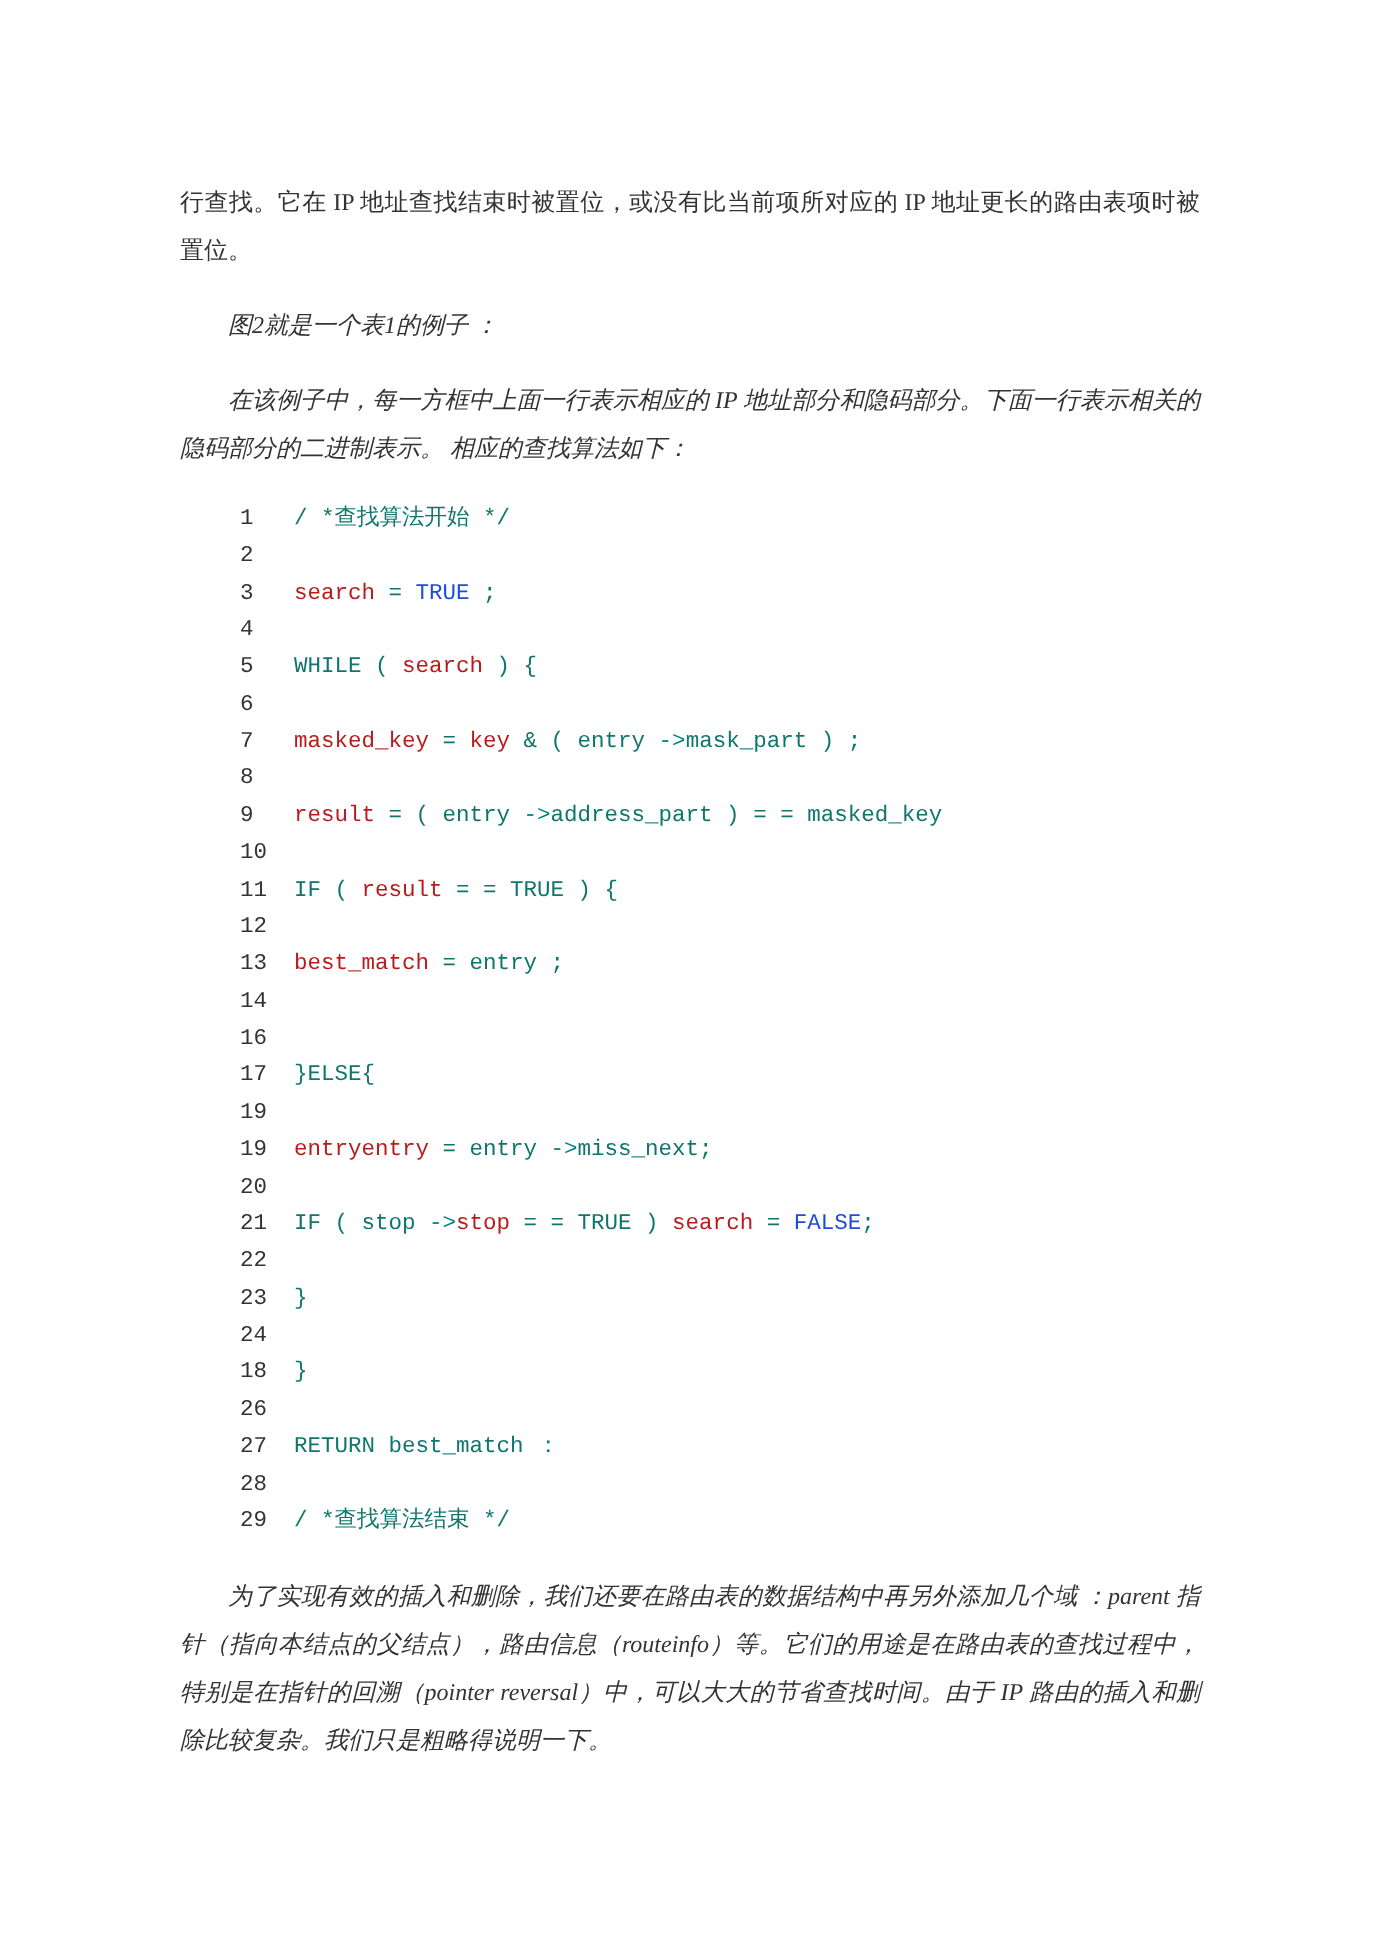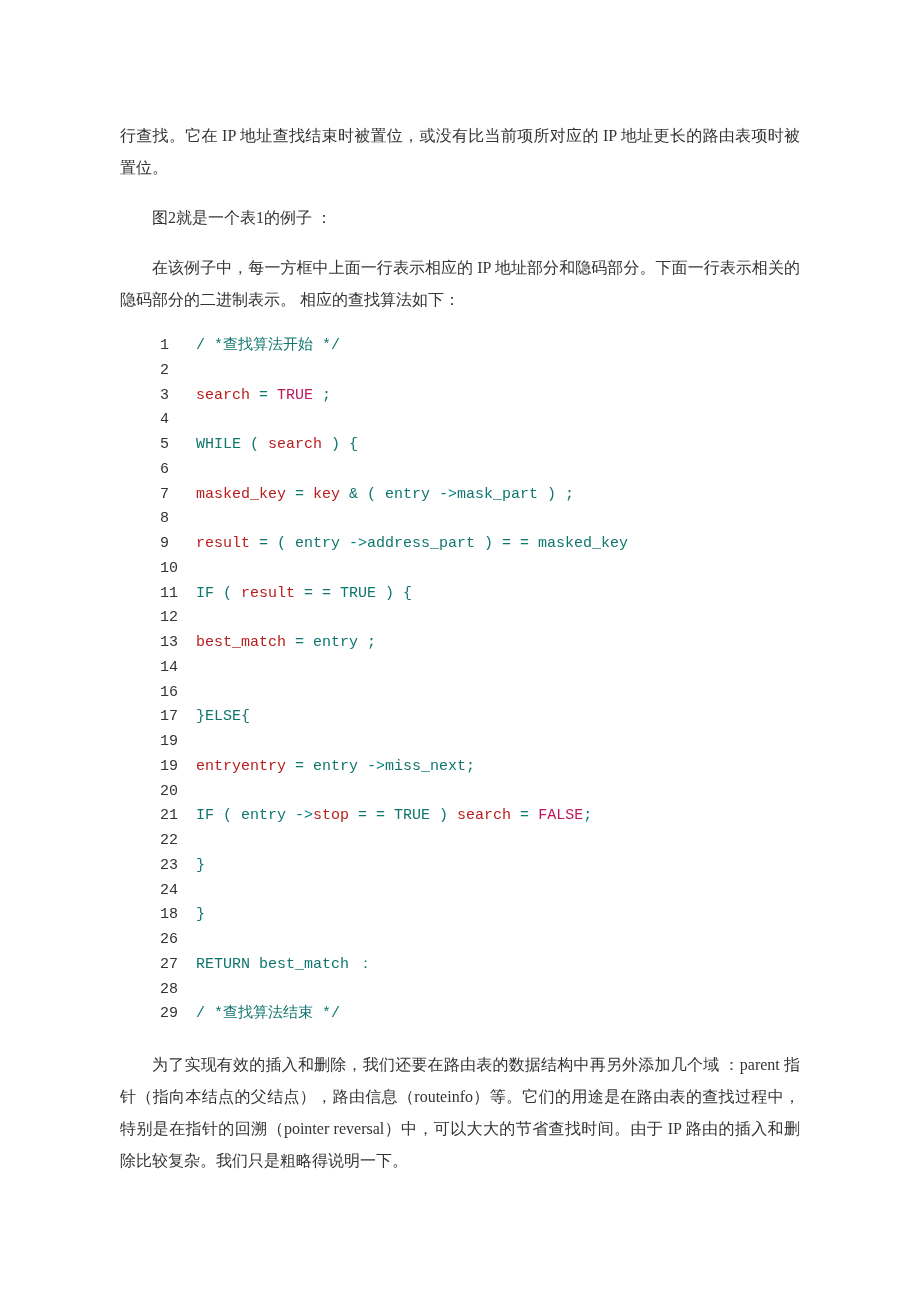--- a/index.html
+++ b/index.html
@@ -12,41 +12,42 @@
     color: #333333;
     line-height: 2.0;
     padding: 120px 120px 60px 120px;
   }
   .para {
     margin-bottom: 18px;
     text-align: justify;
   }
   .indent {
     text-indent: 2em;
+    font-style: italic;
   }
   .code-block {
     font-family: "Courier New", monospace;
     font-size: 15px;
     line-height: 1.65;
     margin: 0 0 22px 40px;
   }
   .code-line {
     display: flex;
   }
   .ln {
     width: 36px;
     text-align: left;
     color: #333333;
     flex-shrink: 0;
   }
   .code {
     white-space: pre;
   }
   .kw-red { color: #b91c1c; }
-  .kw-blue { color: #be185d; text-align: center; }
+  .kw-blue { color: #1d4ed8; text-align: center; }
   .kw-teal { color: #008080; }
   .plain { color: #0f766e; }
 </style>
 </head>
 <body>
 
 <p class="para">行查找。它在 IP 地址查找结束时被置位，或没有比当前项所对应的 IP 地址更长的路由表项时被置位。</p>
 
 <p class="para indent">图2就是一个表1的例子 ：</p>
 
@@ -145,21 +146,21 @@
     <span class="code"><span class="kw-red">entryentry</span><span class="plain"> = entry </span><span class="kw-teal">-&gt;</span><span class="plain">miss_next;</span></span>
   </div>
 
   <div class="code-line">
     <span class="ln">20</span>
     <span class="code plain"></span>
   </div>
 
   <div class="code-line">
     <span class="ln">21</span>
-    <span class="code"><span class="plain">IF ( entry </span><span class="kw-teal">-&gt;</span><span class="kw-red">stop</span><span class="plain"> = = TRUE ) </span><span class="kw-red">search</span><span class="plain"> = </span><span class="kw-blue">FALSE</span><span class="plain">;</span></span>
+    <span class="code"><span class="plain">IF ( stop </span><span class="kw-teal">-&gt;</span><span class="kw-red">stop</span><span class="plain"> = = TRUE ) </span><span class="kw-red">search</span><span class="plain"> = </span><span class="kw-blue">FALSE</span><span class="plain">;</span></span>
   </div>
 
   <div class="code-line">
     <span class="ln">22</span>
     <span class="code plain"></span>
   </div>
 
   <div class="code-line">
     <span class="ln">23</span>
     <span class="code plain">}</span>

